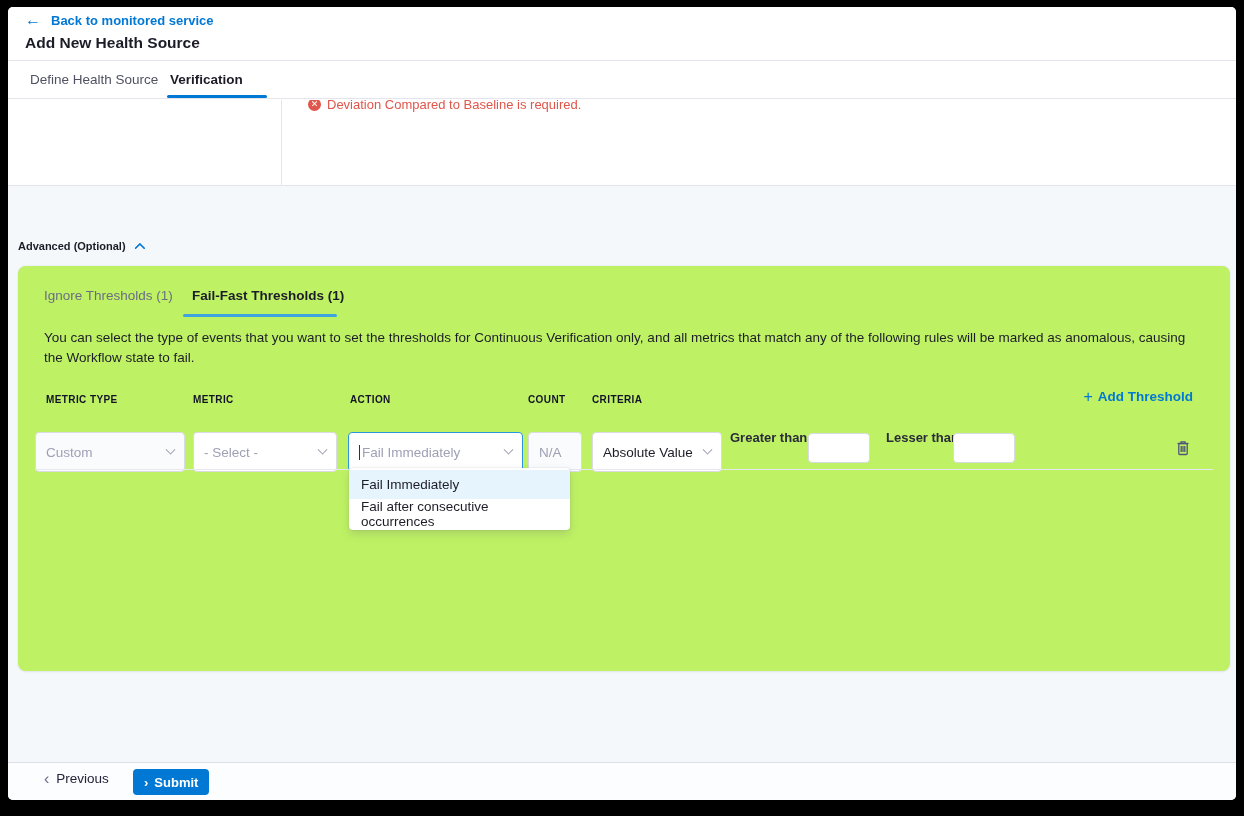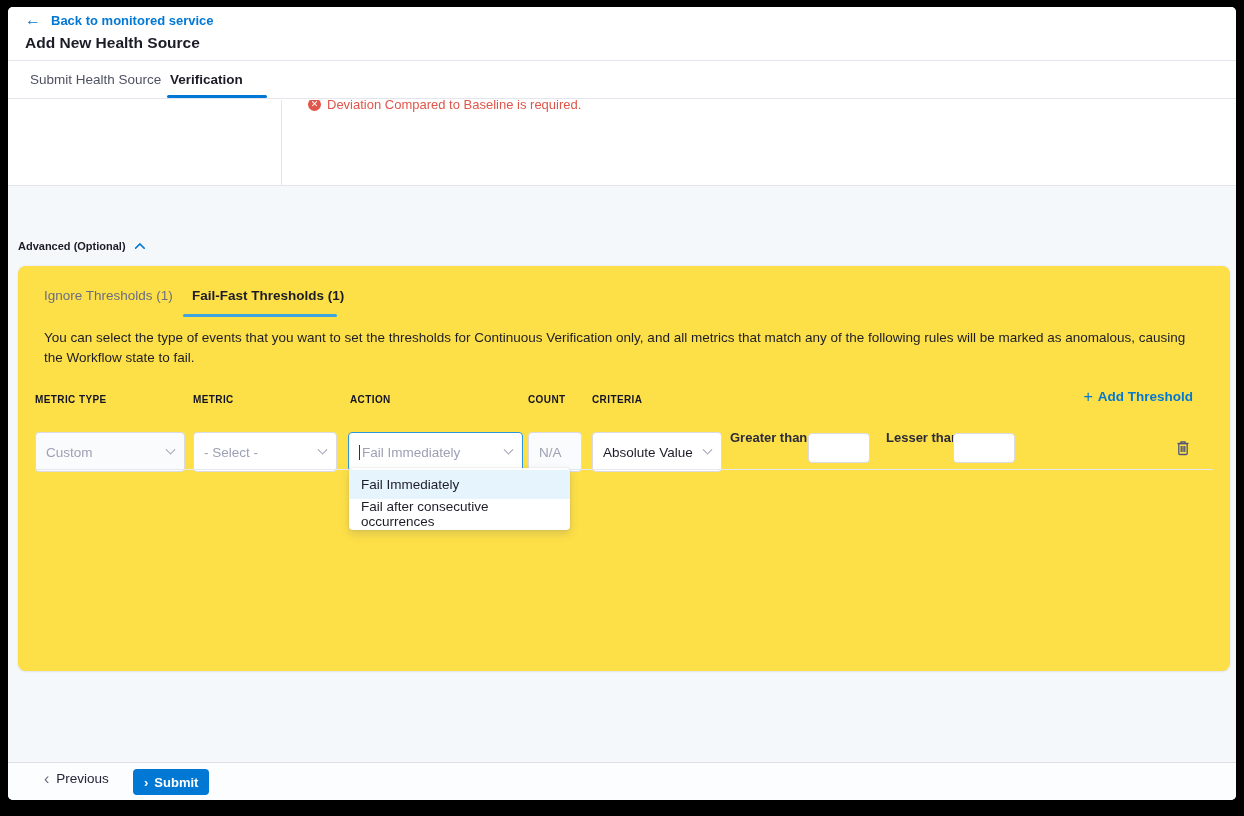--- a/index.html
+++ b/index.html
@@ -24,28 +24,28 @@
   .content { position:absolute; top:93px; bottom:38px; left:0; right:0; background:#f5f8fb; }
   .error-panel { position:absolute; top:0; left:0; right:0; height:86px; background:#fff; border-bottom:1px solid #e3e4ec; overflow:hidden; }
   .panel-divider { position:absolute; left:273px; top:0; bottom:0; width:1px; background:#e3e4ec; }
   .error-line { position:absolute; left:300px; top:-3px; display:flex; align-items:center; gap:6px; }
   .error-icon { width:13px; height:13px; border-radius:50%; background:#e0564b; color:#fff; font-size:9px; line-height:13px; text-align:center; flex:0 0 auto; }
   .error-text { color:#e0564b; font-size:13px; }
   .advanced-row { position:absolute; left:10px; top:140px; display:flex; align-items:center; gap:12px; cursor:pointer; }
   .advanced-label { font-size:11px; font-weight:700; color:#1c1c28; }
   .chev-up { width:8px; height:8px; border-left:2.5px solid #0278d5; border-top:2.5px solid #0278d5; transform:rotate(45deg) translateY(3px); border-radius:1px; }
   
-  .card { position:absolute; left:10px; top:166px; width:1212px; height:405px; background:#fde047; border-radius:8px; box-shadow:0 0 1px rgba(40,41,61,.08), 0 .5px 2px rgba(96,97,112,.12); }
+  .card { position:absolute; left:10px; top:166px; width:1212px; height:405px; background:#bef264; border-radius:8px; box-shadow:0 0 1px rgba(40,41,61,.08), 0 .5px 2px rgba(96,97,112,.12); }
   .card-tab { position:absolute; top:22px; font-size:13.5px; cursor:pointer; }
   .card-tab.t1 { left:26px; color:#6b6d85; }
   .card-tab.t2 { left:174px; color:#1c1c28; font-weight:700; }
   .card-tab-underline { position:absolute; left:165px; top:48px; width:154px; height:3px; background:#3da4e0; border-radius:2px; }
   .card-desc { position:absolute; left:26px; top:62px; width:1160px; font-size:13.5px; line-height:19.5px; color:#1d1d28; }
   .col-header { position:absolute; top:128px; font-size:10px; font-weight:700; letter-spacing:.4px; color:#131327; }
-  .ch0 { left:17px; } .ch1 { left:175px; } .ch2 { left:332px; } .ch3 { left:510px; } .ch4 { left:574px; }
+  .ch0 { left:28px; } .ch1 { left:175px; } .ch2 { left:332px; } .ch3 { left:510px; } .ch4 { left:574px; }
   .add-threshold { position:absolute; top:123px; right:37px; display:flex; align-items:center; gap:5px; color:#0278d5; font-size:13.5px; font-weight:700; cursor:pointer; }
   .plus-glyph { font-size:16px; font-weight:400; line-height:14px; }
   
   .ctl { position:absolute; top:166px; height:40px; border:1px solid #d9dae4; border-radius:4px; background:#fff; display:flex; align-items:center; font-size:13.5px; }
   .select { justify-content:space-between; padding:0 10px; cursor:pointer; }
   .ctl.disabled { background:#fafbfc; cursor:default; }
   .ph { color:#9ea0b5; }
   .val { color:#1d1d28; }
   .chev-down { width:7px; height:7px; border-right:1.6px solid #9ea0b5; border-bottom:1.6px solid #9ea0b5; transform:rotate(45deg) translate(-2px,-2px); flex:0 0 auto; }
   .sel-metric-type { left:17px; width:150px; }
@@ -80,21 +80,21 @@
 
   <div class="top-header">
     <div class="back-row">
       <span class="back-arrow">←</span>
       <span class="back-link">Back to monitored service</span>
     </div>
     <div class="page-title">Add New Health Source</div>
   </div>
 
   <div class="main-tabs">
-    <span class="main-tab t1">Submit Health Source</span>
+    <span class="main-tab t1">Define Health Source</span>
     <span class="main-tab t2">Verification</span>
     <div class="main-tab-underline"></div>
   </div>
 
   <div class="content">
 
     <div class="error-panel">
       <div class="panel-divider"></div>
       <div class="error-line">
         <span class="error-icon">✕</span>

